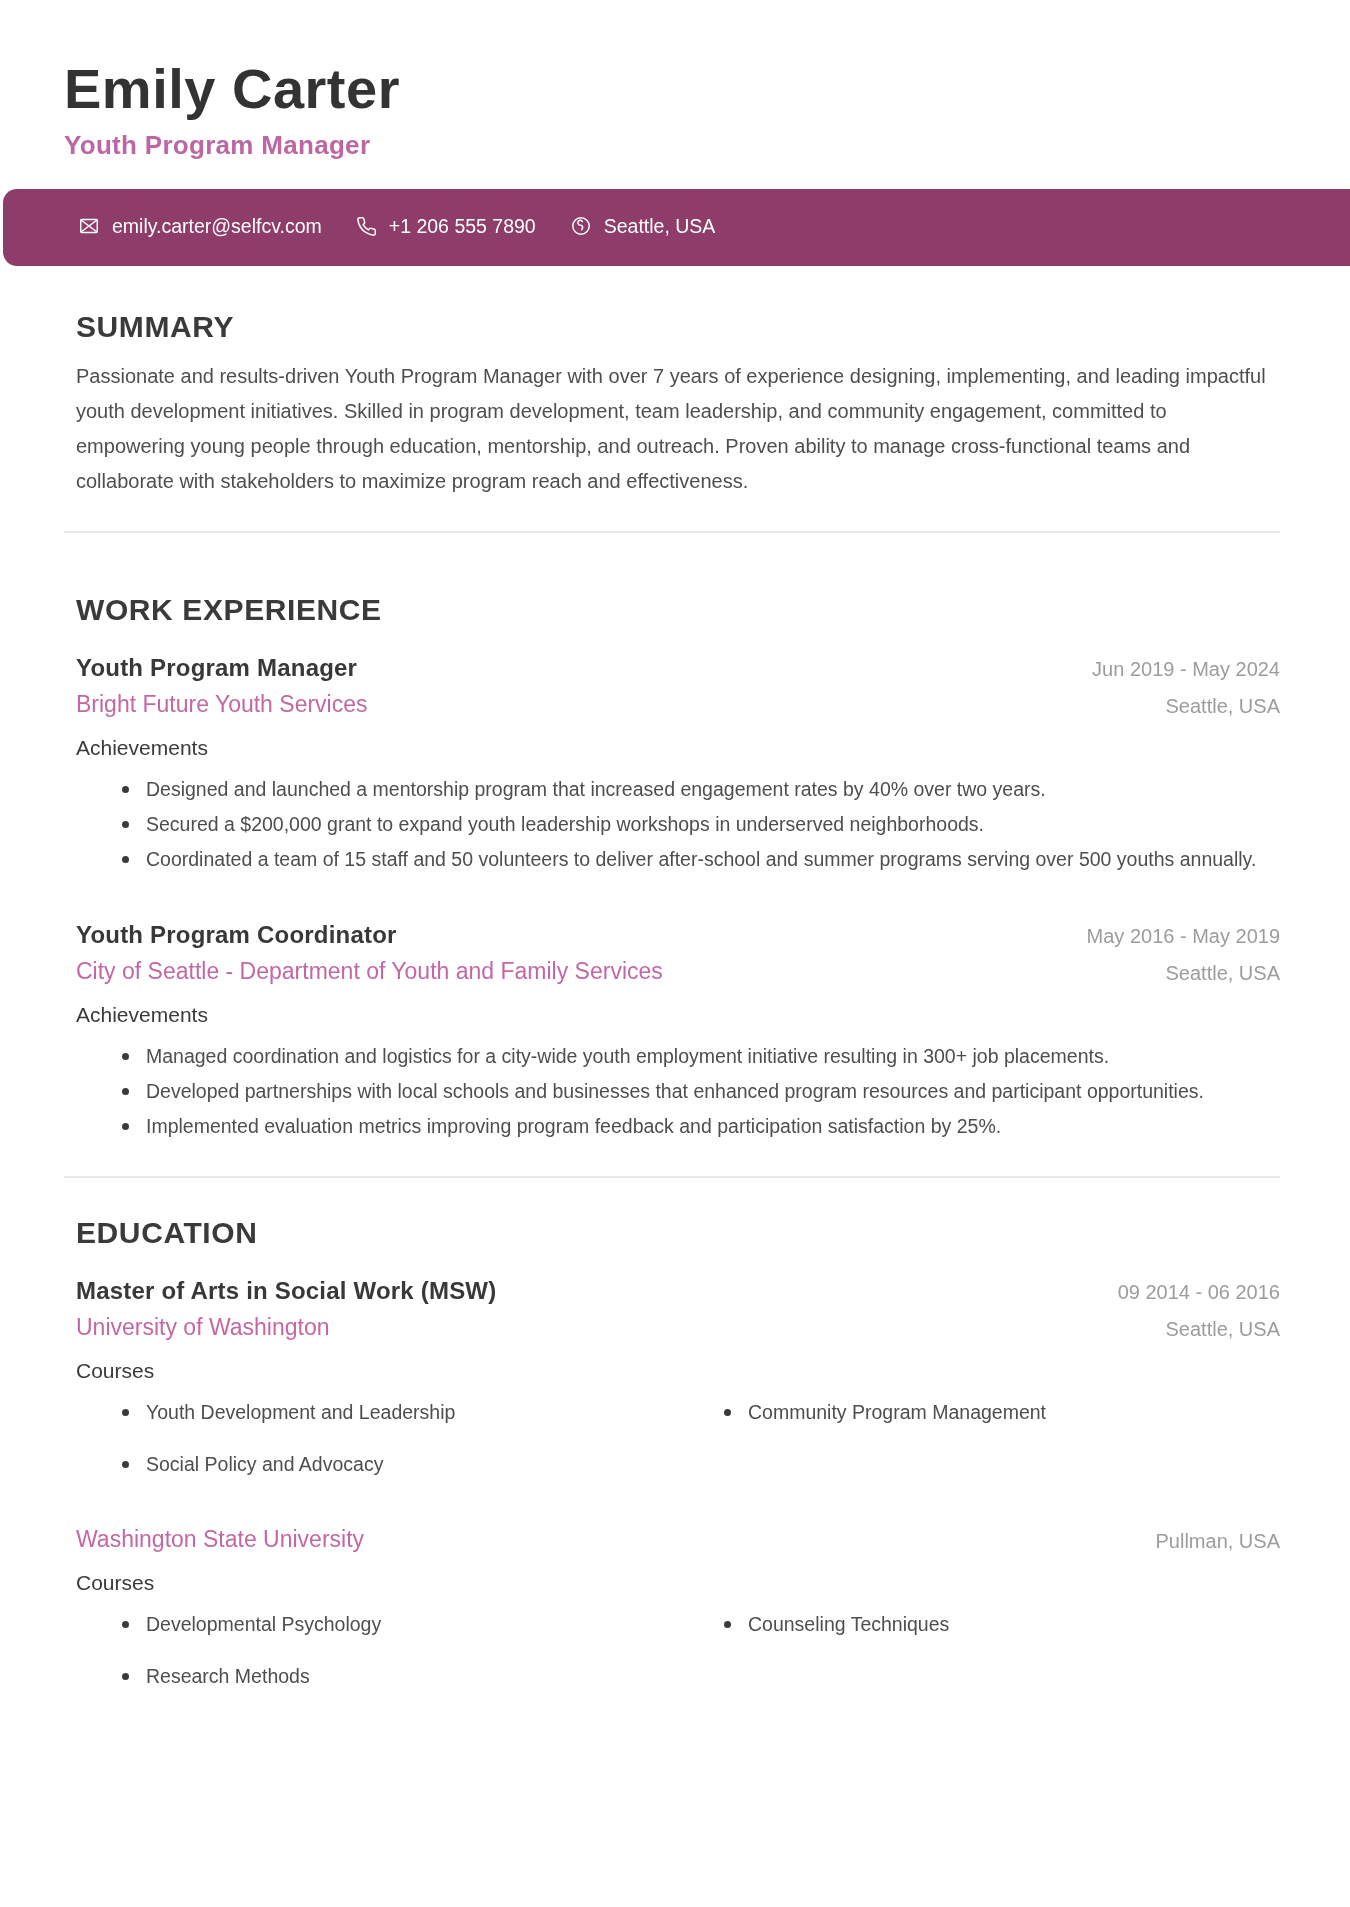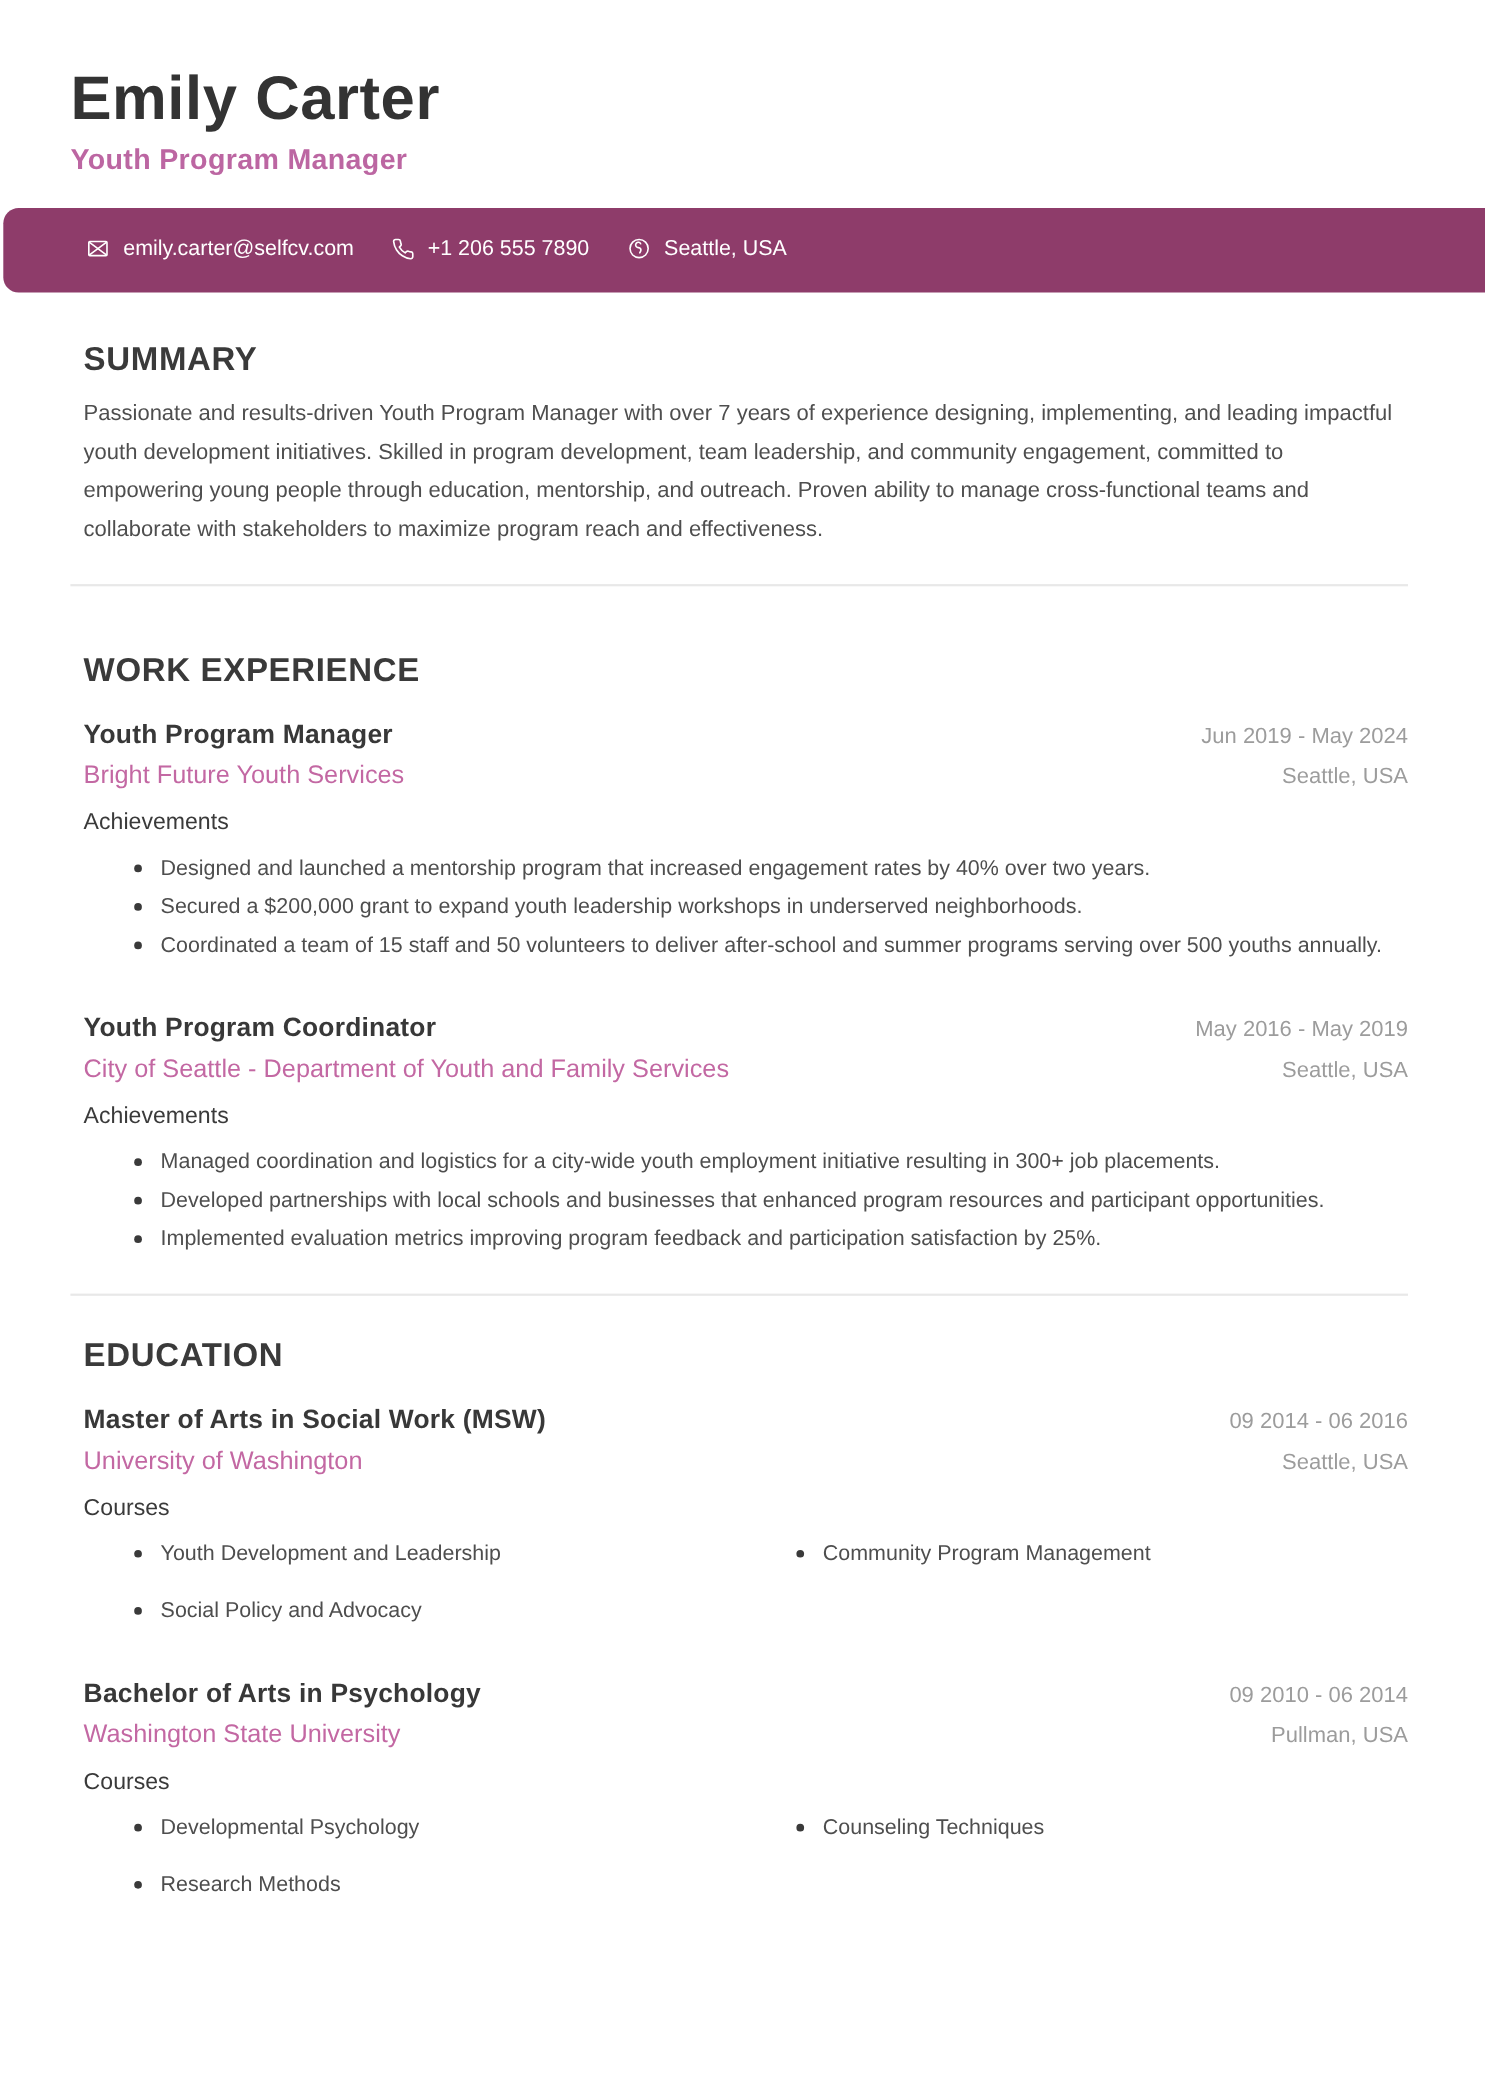--- a/index.html
+++ b/index.html
@@ -195,24 +195,20 @@
 
               <li>Youth Development and Leadership</li>
 
               <li>Community Program Management</li>
 
               <li>Social Policy and Advocacy</li>
             </ul>
         </div>
 
         <div class="entry">
-          <div class="entry-row">
-            <div class="entry-title">Bachelor of Arts in Psychology</div>
-            <div class="entry-meta">09 2010 - 06 2014</div>
-          </div>
           <div class="entry-row sub">
             <div class="entry-org">Washington State University</div>
             <div class="entry-meta">Pullman, USA</div>
           </div>
           <div class="entry-label">Courses</div>
           <ul class="bullets courses">
 
               <li>Developmental Psychology</li>
 
               <li>Counseling Techniques</li>

